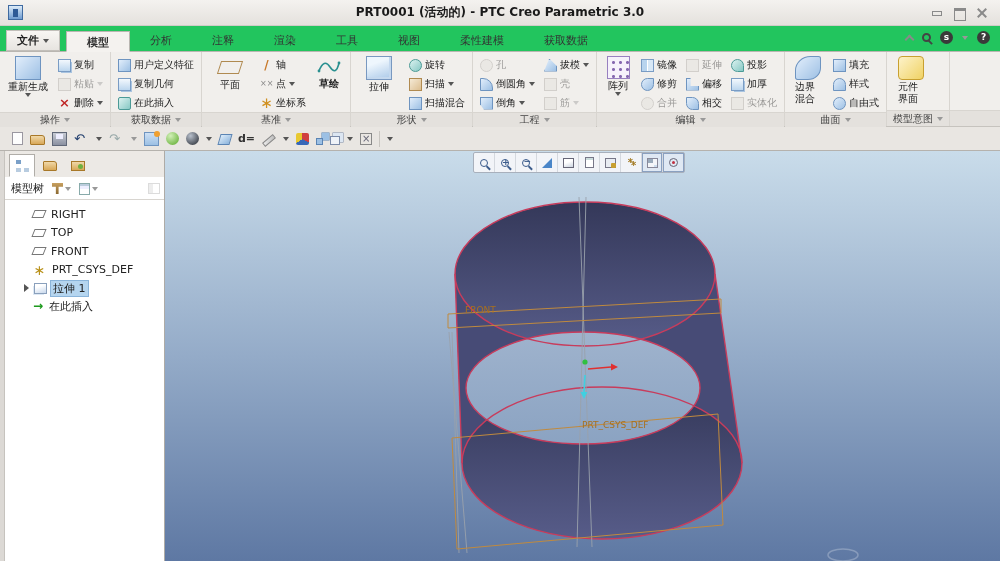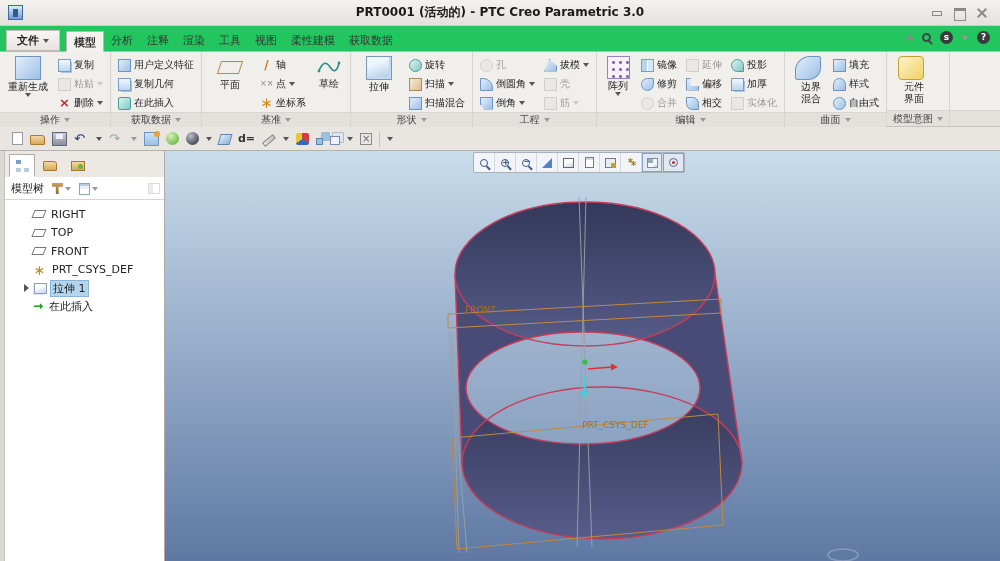--- a/index.html
+++ b/index.html
@@ -22,21 +22,21 @@
   .wc-min::after { content:""; position:absolute; left:1px; bottom:2px; width:8px; height:3px; border:1px solid #8a8a8a; }
   .wc-restore::after { content:""; position:absolute; left:0; top:0; width:10px; height:9px; border:1px solid #8a8a8a; border-top-width:3px; }
   .wc-close::before, .wc-close::after { content:""; position:absolute; left:-1px; top:4px; width:12px; height:2px; background:#8a8a8a; transform:rotate(45deg); }
   .wc-close::after { transform:rotate(-45deg); }
 
   
   .tabrow { height:26px; display:flex; align-items:flex-end; background:#22c55e;
     border-bottom:1px solid #b9b6b1; position:relative; }
   .file-btn { display:flex; align-items:center; gap:4px; height:21px; padding:0 10px; margin:0 6px 0 6px;
     border:1px solid #c2bfba; background:linear-gradient(#f8f6f3,#e7e4e0); font-weight:bold; }
-  .tab { height:21px; padding:3px 7px 0; color:#333; }
+  .tab { height:21px; padding:3px 20px 0; color:#333; }
   .tab.active { background:#f4f2ef; border:1px solid #b9b6b1; border-bottom-color:#f4f2ef;
     font-weight:bold; margin-bottom:-1px; }
   .tab-utils { position:absolute; right:10px; top:5px; display:flex; gap:9px; align-items:center; }
   .chev-up { width:8px; height:8px; position:relative; }
   .chev-up::after { content:""; position:absolute; left:1px; top:2px; width:5px; height:5px;
     border-left:2px solid #8a8a8a; border-top:2px solid #8a8a8a; transform:rotate(45deg); }
   .mag { width:9px; height:9px; border:2px solid #444; border-radius:50%; position:relative; }
   .mag::after { content:""; position:absolute; right:-4px; bottom:-3px; width:6px; height:2px; background:#444; transform:rotate(45deg); }
   .circ-dark { width:13px; height:13px; border-radius:50%; background:#3a3a3a; color:#fff;
     font-size:9px; line-height:13px; text-align:center; font-weight:bold; }
@@ -44,21 +44,21 @@
   .circ-dark.comm::after { content:"s"; }
   .dd { width:0; height:0; border-left:3px solid transparent; border-right:3px solid transparent; border-top:4px solid #555; flex:none; }
   .dd.dim { border-top-color:#999; }
 
   
   .ribbon { height:75px; background:#f1efec; border-bottom:1px solid #c6c3be; display:flex; align-items:stretch; }
   .rgroup { display:flex; flex-direction:column; border-right:1px solid #d8d5d0; }
   .rgroup-body { flex:1; display:flex; align-items:flex-start; padding:3px 4px 0; gap:3px; }
   .rgroup-label { height:16px; background:#e4e1dd; border-top:1px solid #d8d5d0; font-size:10px; color:#444;
     display:flex; align-items:center; justify-content:center; gap:4px; padding:0 6px; }
-  .rbig { width:48px; display:flex; flex-direction:column; align-items:center; text-align:right;
+  .rbig { width:48px; display:flex; flex-direction:column; align-items:center; text-align:left;
     font-size:10px; line-height:12px; padding-top:1px; color:#222; }
   .rcol { display:flex; flex-direction:column; gap:1px; padding-top:1px; }
   .rsm { display:flex; align-items:center; gap:3px; height:18px; padding:0 3px; font-size:10px; color:#222; white-space:nowrap; }
   .disabled { opacity:.42; }
   .fill { flex:1; display:flex; flex-direction:column; }
   .fill .rgroup-label { flex:none; margin-top:auto; }
 
   
   .ic { display:inline-block; flex:none; width:13px; height:13px; position:relative; }
   .icb { width:26px; height:24px; margin-bottom:1px; }
@@ -266,21 +266,21 @@
         <div class="rsm">
             <span class="ic g-pt"></span>
             <span>点</span>
             <span class="dd"></span>
           </div>
         <div class="rsm">
             <span class="ic g-star"></span>
             <span>坐标系</span>
           </div>
       </div>
-      <div class="rbig" style="width:34px;">
+      <div class="rbig" style="width:34px;font-weight:bold;">
         <svg width="24" height="22">
             <path d="M2 15 Q7 2 13 11 T22 7" stroke="#2a9090" stroke-width="1.6" fill="none"></path>
             <circle cx="2" cy="15" r="1.4" fill="#2a9090"></circle>
             <circle cx="22" cy="7" r="1.4" fill="#2a9090"></circle>
           </svg>
         <span>草绘</span>
       </div>
     </div>
     <div class="rgroup-label">
         <span>基准</span>

